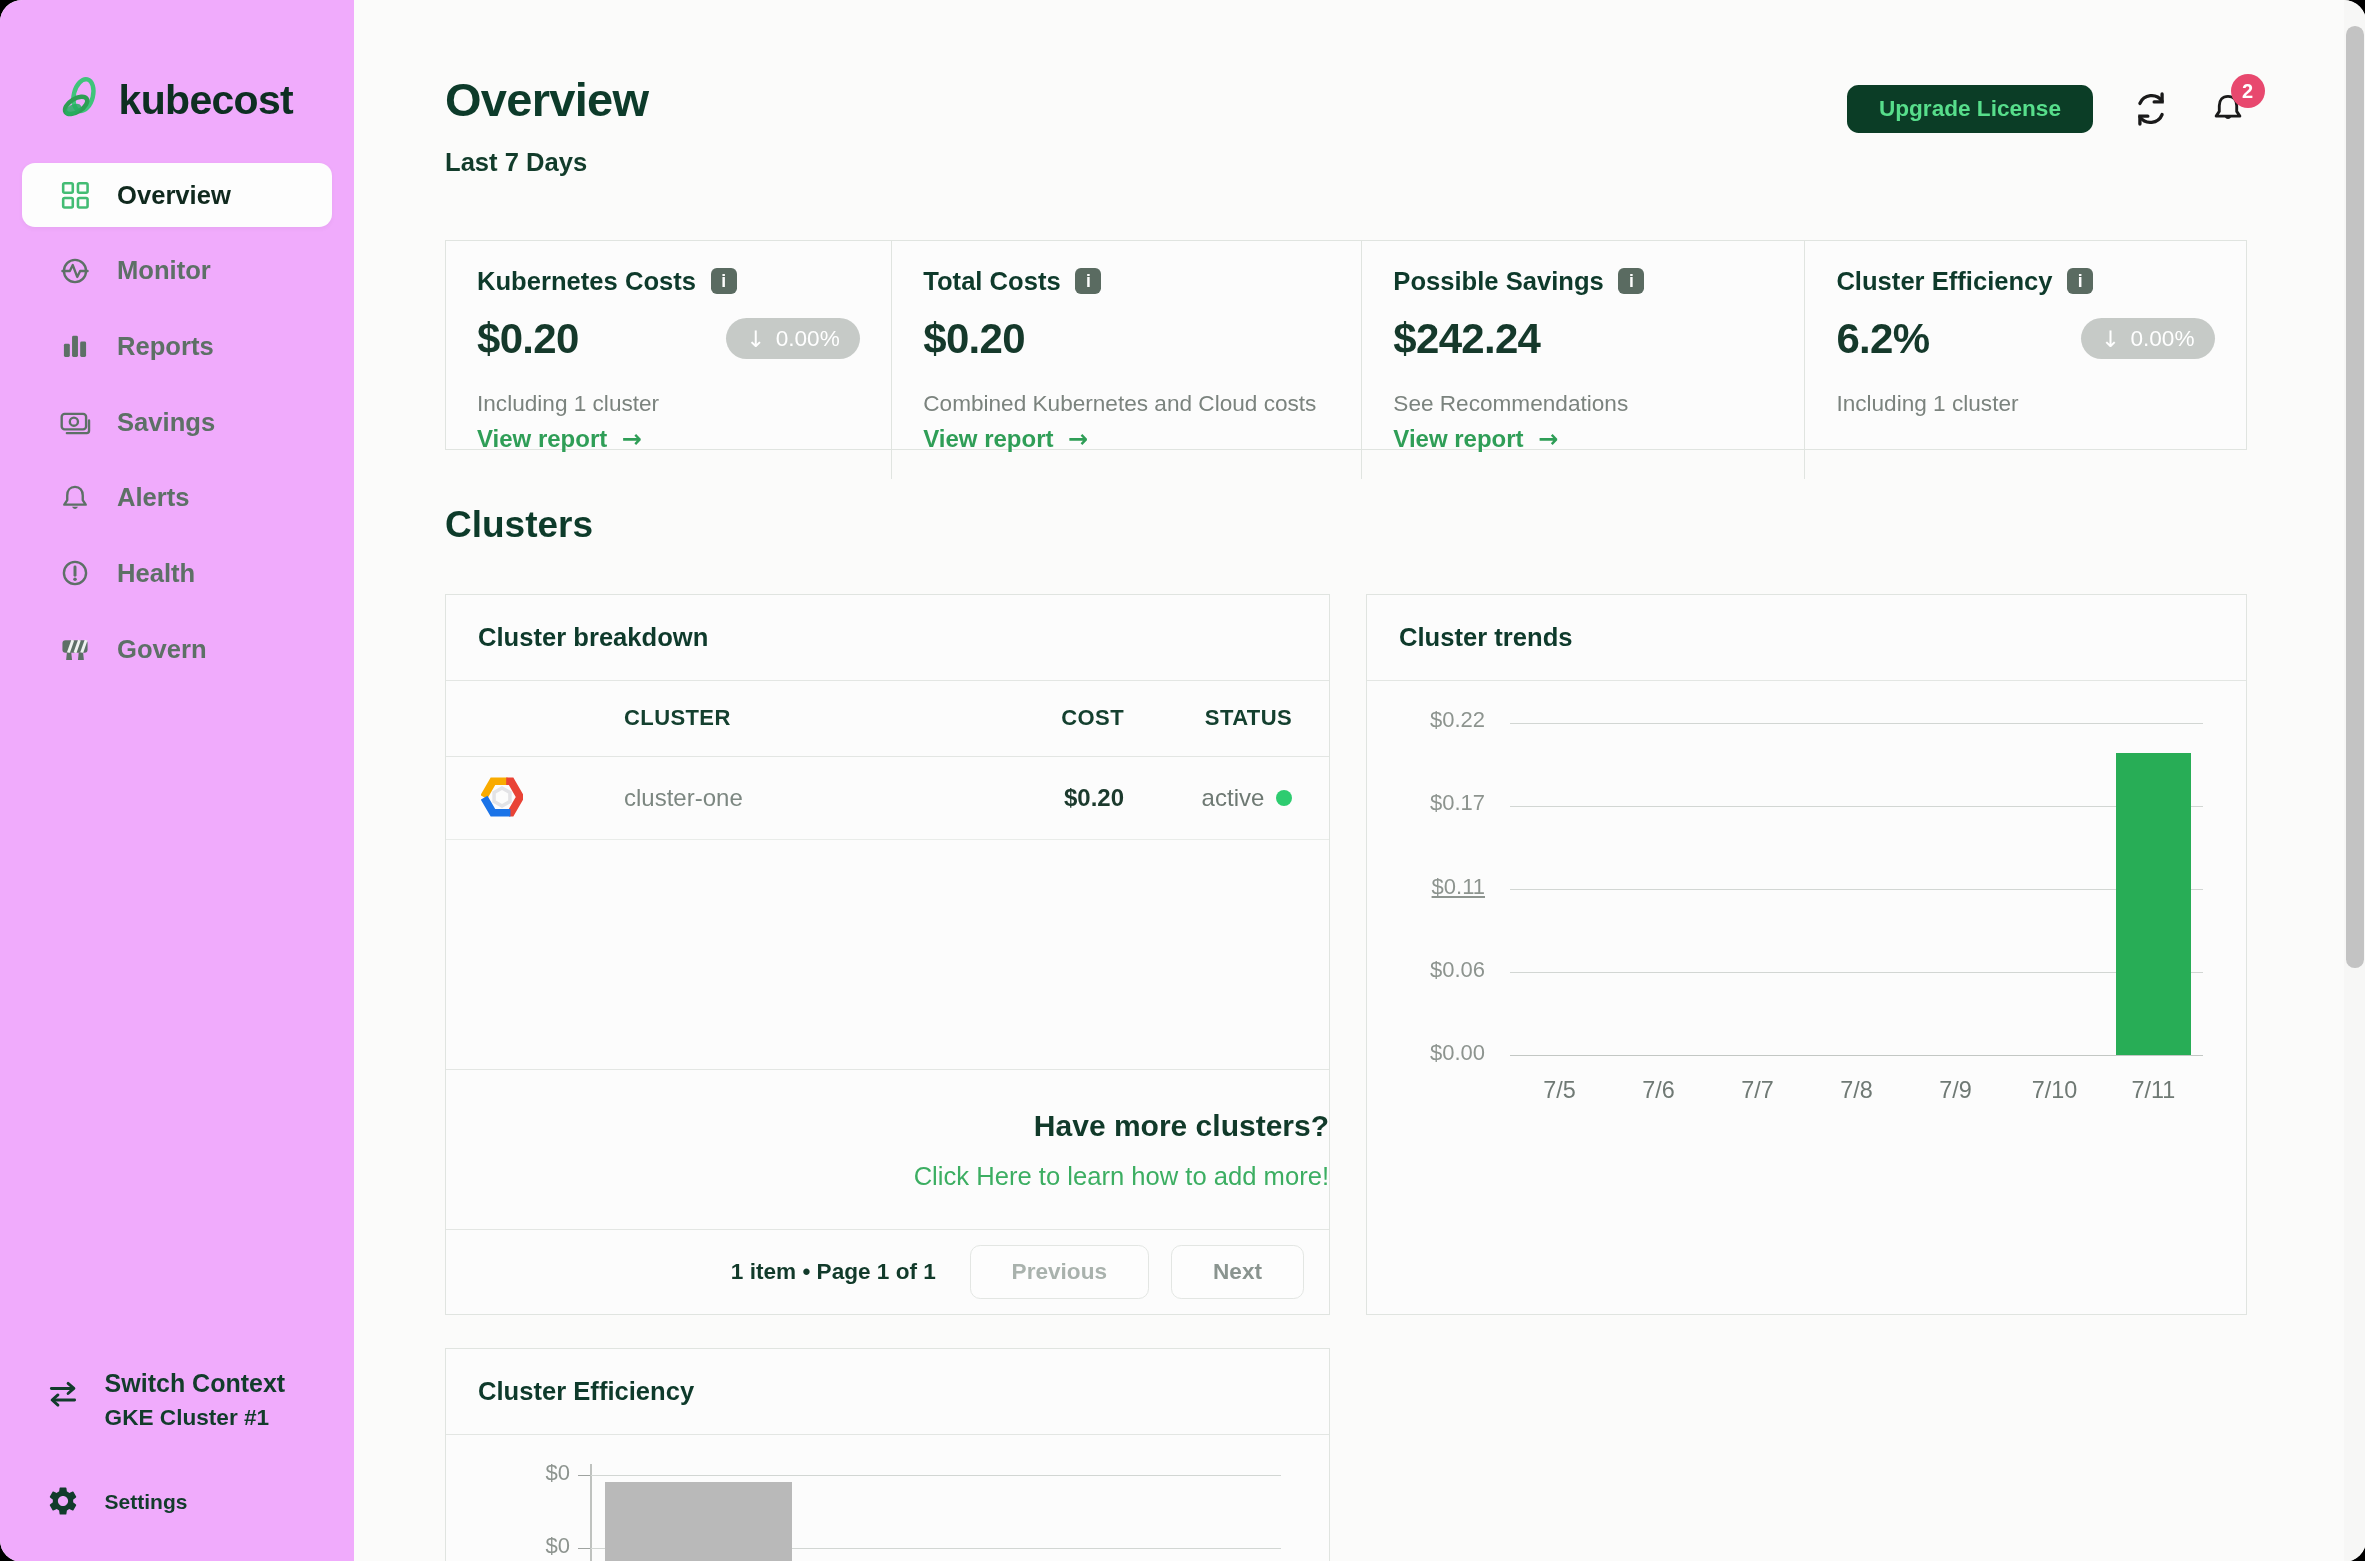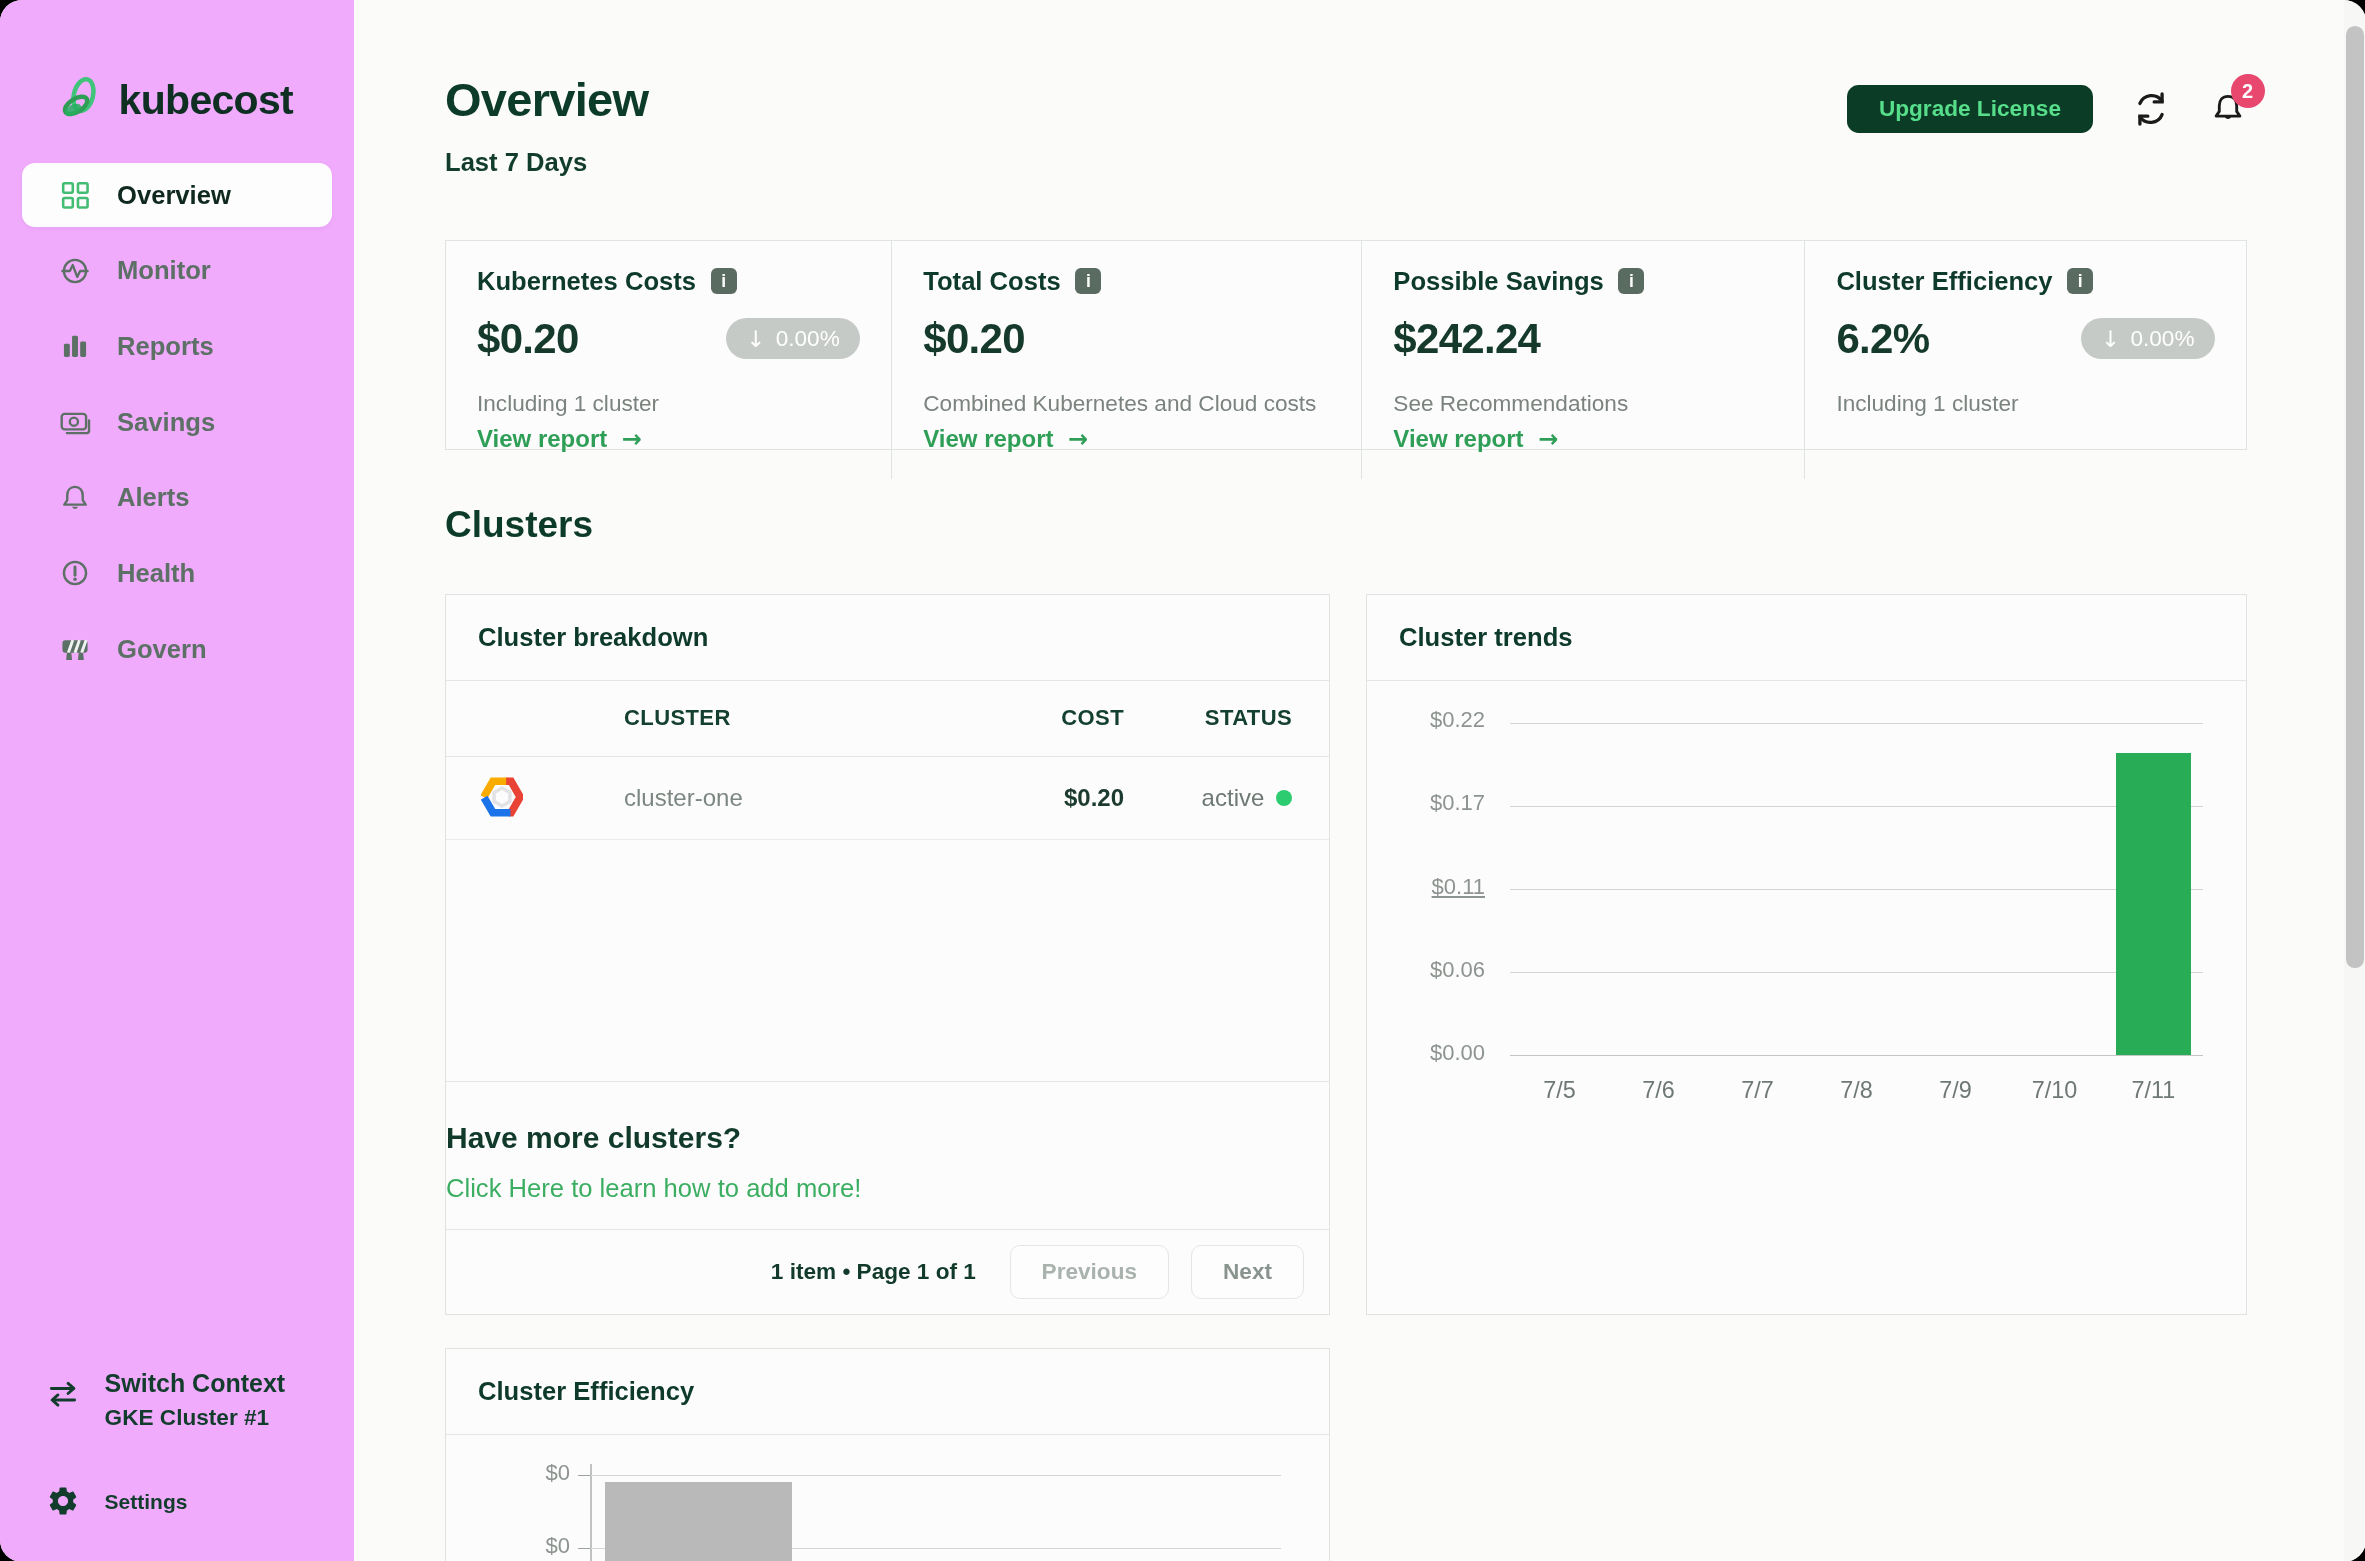--- a/index.html
+++ b/index.html
@@ -75,27 +75,27 @@
   .th { font-size:22px; font-weight:700; color:#14402F; letter-spacing:0.4px; }
   .th-cost, .td-cost { text-align:right; }
   .th-status { text-align:right; }
   .t-row { height:83px; border-bottom:1.5px solid #E9ECE9; cursor:pointer; }
   .td-cluster { font-size:24px; color:#7C8781; }
   .td-cost { font-size:24px; font-weight:700; color:#1C3A2D; }
   .td-status { display:flex; justify-content:flex-end; align-items:center; gap:11.7px;
                font-size:24px; color:#6E7973; }
   .status-dot { width:16px; height:16px; border-radius:50%; background:#2ECC70; }
   .t-spacer { flex:1; }
-  .prompt-block { border-top:1.5px solid #E3E6E3; text-align:left; padding:39px 0 26px; }
+  .prompt-block { border-top:1.5px solid #E3E6E3; text-align:right; padding:39px 0 38px; }
   .prompt-title { font-size:30px; font-weight:700; color:#113A2A; }
   .prompt-link { margin-top:19px; font-size:25.6px; color:#3CAE62; cursor:pointer; display:inline-block; }
   .card-footer { border-top:1.5px solid #E3E6E3; height:85px; display:flex; align-items:center;
                  justify-content:flex-end; gap:22px; padding-right:25px; flex:0 0 auto; }
   .page-summary { font-size:22.6px; font-weight:700; color:#113A2A; margin-right:11.7px; }
-  .pg-btn { background:#FDFDFD; border:1.5px solid #E3E6E3; border-radius:10.2px; padding:0 31px;
+  .pg-btn { background:#FDFDFD; border:1.5px solid #E3E6E3; border-radius:10.2px; padding:0 41px;
             height:54px; font-size:22.6px; font-weight:700; font-family:inherit; cursor:pointer; }
   .pg-prev { color:#A9B2AD; }
   .pg-next { color:#8A948F; }
 
   
   .chart-area { position:relative; height:632px; }
   .grid-h { position:absolute; height:1.5px; background:#D2D6D3; }
   .grid-h.axisline { background:#C3C7C4; }
   .ytick { position:absolute; text-align:right; font-size:22px; color:#8D948F; }
   .xtick { position:absolute; text-align:center; font-size:23.4px; color:#6F7974; }

